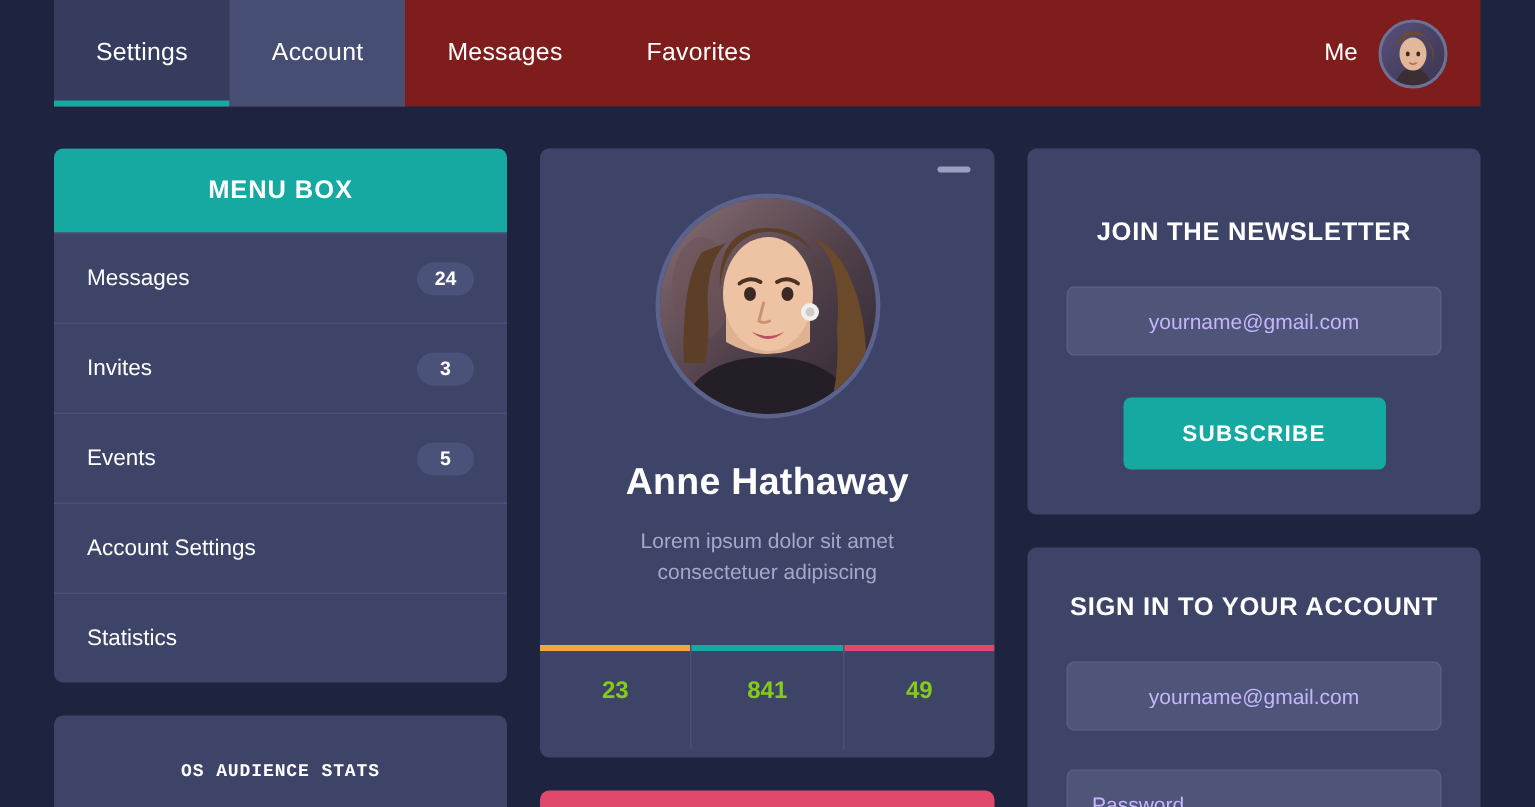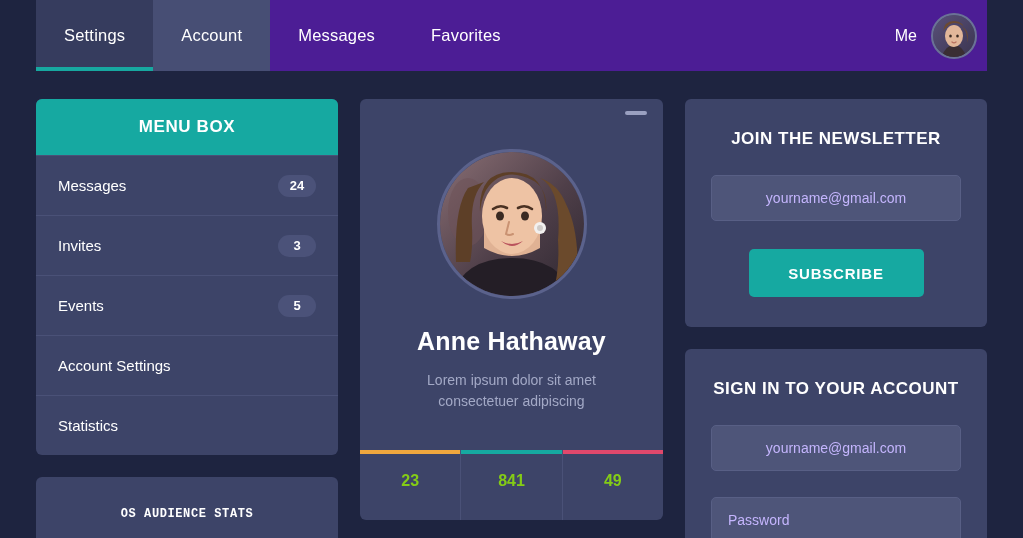--- a/index.html
+++ b/index.html
@@ -24,21 +24,21 @@
     overflow: hidden;
   }
 
   
   .topnav {
     position: absolute;
     left: 36px;
     top: 0;
     width: 951px;
     height: 71px;
-    background: #4c1d95;
+    background: #7f1d1d;
     display: flex;
     align-items: stretch;
     gap: 41px;
   }
 
   .nav-tabs {
     display: flex;
     align-items: stretch;
     height: 100%;
   }
@@ -75,21 +75,21 @@
   .tab.hover {
     background: #474e74;
   }
 
   .nav-spacer { flex: 1; }
 
   .nav-me {
     display: flex;
     align-items: center;
     gap: 14px;
-    padding-right: 10px;
+    padding-right: 22px;
   }
 
   .nav-me-label {
     font-size: 16px;
     color: #ffffff;
   }
 
   .avatar-sm {
     width: 46px;
     height: 46px;
@@ -173,21 +173,21 @@
     font-size: 12px;
     font-weight: bold;
     letter-spacing: 0.6px;
     color: #ffffff;
     font-family: Liberation Mono, monospace;
   }
 
   
   .profile-card {
     position: relative;
-    padding: 36px 0 0;
+    padding: 16px 0 0;
     min-height: 406px;
   }
 
   .minimize-icon {
     position: absolute;
     top: 12px;
     right: 16px;
     width: 22px;
     height: 4px;
     border-radius: 2px;
@@ -253,21 +253,21 @@
   }
 
   .pink-strip {
     height: 30px;
     background: #e0486c;
     border-radius: 6px;
   }
 
   
   .panel {
-    padding: 30px 26px 30px;
+    padding: 46px 26px 30px;
   }
 
   .panel-title {
     text-align: center;
     font-size: 17px;
     font-weight: bold;
     letter-spacing: 0.5px;
     color: #ffffff;
   }
 

